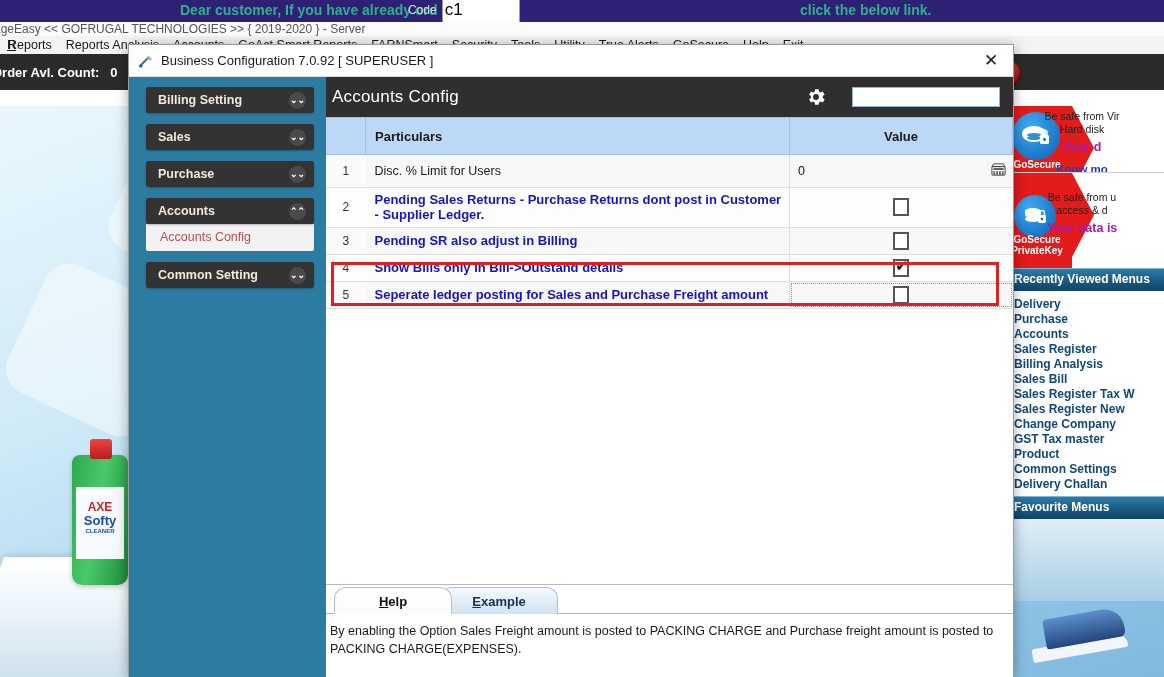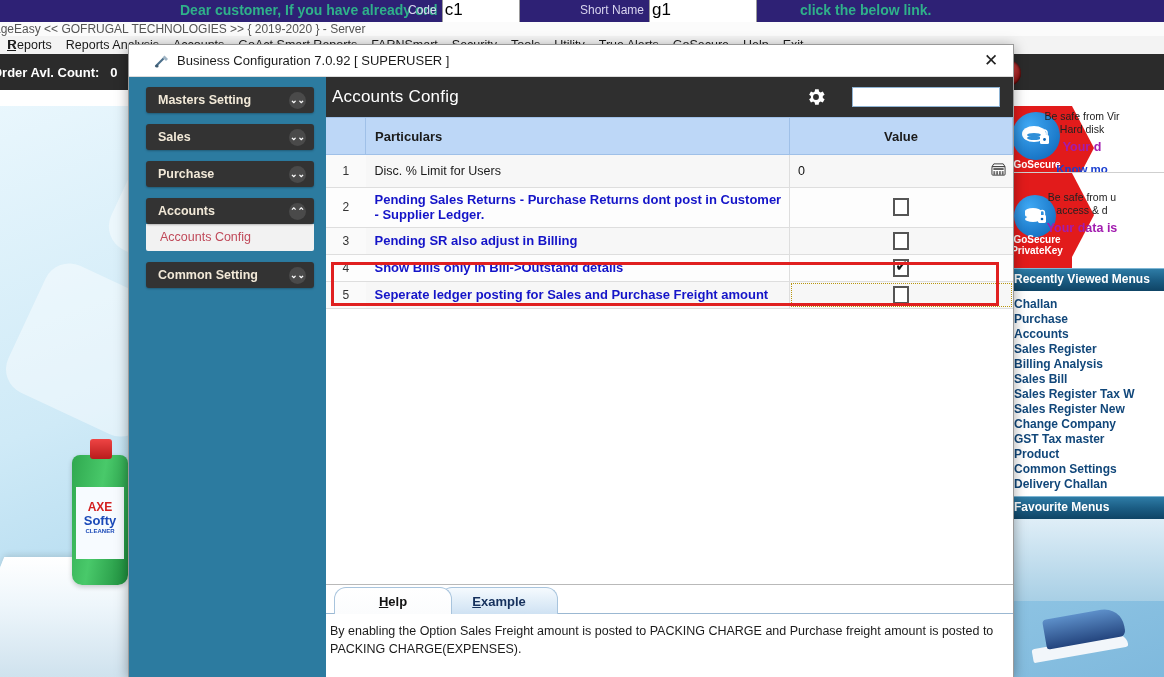--- a/index.html
+++ b/index.html
@@ -318,21 +318,21 @@
     border: 1px solid #9a9a9a;
     box-shadow: 0 2px 12px rgba(0,0,0,0.35);
     box-sizing: border-box;
   }
   .dlg-titlebar {
     height: 31px;
     background: #ffffff;
     border-bottom: 1px solid #dcdcdc;
     display: flex;
     align-items: center;
-    padding-left: 24px;
+    padding-left: 8px;
     position: relative;
   }
   .dlg-icon {
     width: 18px; height: 18px;
     margin-right: 6px;
     display: flex; align-items: center; justify-content: center;
   }
   .dlg-title {
     font-size: 13px;
     color: #1a1a1a;
@@ -608,24 +608,20 @@
       <div class="iron"></div>
     </div>
     <div class="desk-bg-white-strip"></div>
 
     <div class="purple-banner">
       <div class="banner-marquee">Dear customer, If you have already ord</div>
       <div class="banner-marquee2">click the below link.</div>
       <div class="banner-field" style="left:408px;">
         <span>Code</span>
         <input style="width: 72px;" value="c1">
-      </div>
-      <div class="banner-field" style="left:580px;">
-        <span>Short Name</span>
-        <input style="width: 102px;" value="g1">
       </div>
     </div>
 
     <div class="title-strip">
       <span>ageEasy &lt;&lt; GOFRUGAL TECHNOLOGIES &gt;&gt; { 2019-2020 } - Server</span>
     </div>
 
     <div class="menubar">
       <div class="mi"><span class="hk">R</span><span style="margin-left:-8px;">Reports</span></div>
       <div class="mi">Reports Analysis</div>
@@ -690,21 +686,21 @@
         <div class="promo-body" style="padding-top:18px;">
           <div>Be safe from u</div>
           <div>access &amp; d</div>
           <div class="promo-strong">Your data is</div>
         </div>
       </div>
 
       <div class="side-panel">
         <div class="side-panel-head">Recently Viewed Menus</div>
         <div class="side-panel-body">
-          <div class="side-link">Challan</div>
+          <div class="side-link">Delivery</div>
           <div class="side-link">Purchase</div>
           <div class="side-link">Accounts</div>
           <div class="side-link">Sales Register</div>
           <div class="side-link">Billing Analysis</div>
           <div class="side-link">Sales Bill</div>
           <div class="side-link">Sales Register Tax W</div>
           <div class="side-link">Sales Register New</div>
           <div class="side-link">Change Company</div>
           <div class="side-link">GST Tax master</div>
           <div class="side-link">Product</div>
@@ -733,21 +729,21 @@
       </div>
       <div class="dlg-title">Business Configuration 7.0.92 [ SUPERUSER ]</div>
       <div class="dlg-close">✕</div>
     </div>
 
     <div class="dlg-body">
 
       <div class="acc-side">
 
         <div class="acc-btn">
-          <span class="acc-label">Masters Setting</span>
+          <span class="acc-label">Billing Setting</span>
           <span class="acc-chev">⌄⌄</span>
         </div>
 
         <div class="acc-btn">
           <span class="acc-label">Sales</span>
           <span class="acc-chev">⌄⌄</span>
         </div>
 
         <div class="acc-btn">
           <span class="acc-label">Purchase</span>

